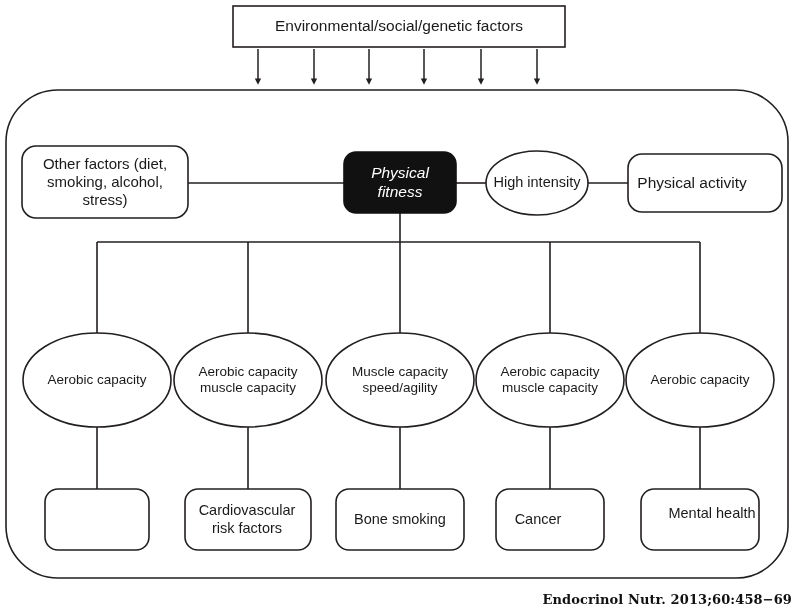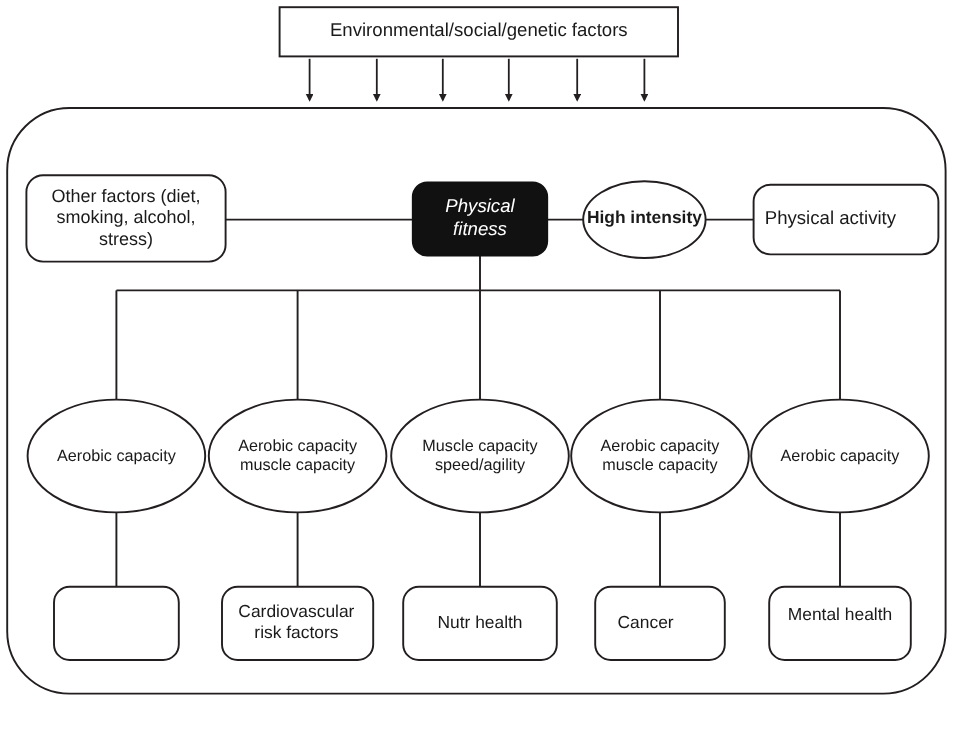--- a/index.html
+++ b/index.html
@@ -133,33 +133,34 @@
 
   <div class="node-text t-top" style="left:233px; top:6px; width:332px; height:41px;">Environmental/social/genetic factors</div>
 
   <div class="node-text t-other" style="left:22px; top:146px; width:166px; height:72px;">Other factors (diet,
 smoking, alcohol,
 stress)</div>
 
   <div class="node-text t-fitness" style="left:344px; top:152px; width:112px; height:61px;">Physical
 fitness</div>
 
-  <div class="node-text t-highint" style="left:486px; top:151px; width:102px; height:64px;font-weight:bold;">High intensity</div>
+  <div class="node-text t-highint" style="left:486px; top:151px; width:102px; height:64px;">High intensity</div>
 
   <div class="node-text t-pa" style="left:628px; top:154px; width:128px; height:58px;">Physical activity</div>
 
   <div class="node-text t-ellipse" style="left:23px; top:333px; width:148px; height:94px;">Aerobic capacity</div>
   <div class="node-text t-ellipse" style="left:174px; top:333px; width:148px; height:94px;">Aerobic capacity
 muscle capacity</div>
   <div class="node-text t-ellipse" style="left:326px; top:333px; width:148px; height:94px;">Muscle capacity
 speed/agility</div>
   <div class="node-text t-ellipse" style="left:476px; top:333px; width:148px; height:94px;">Aerobic capacity
 muscle capacity</div>
   <div class="node-text t-ellipse" style="left:626px; top:333px; width:148px; height:94px;">Aerobic capacity</div>
 
   <div class="node-text t-outcome" style="left:193px; top:489px; width:108px; height:61px;">Cardiovascular
 risk factors</div>
-  <div class="node-text t-outcome" style="left:336px; top:489px; width:128px; height:61px;">Nutr health</div>
+  <div class="node-text t-outcome" style="left:336px; top:489px; width:128px; height:61px;">Bone smoking</div>
   <div class="node-text t-outcome" style="left:496px; top:489px; width:84px; height:61px;">Cancer</div>
-  <div class="node-text t-outcome" style="left:641px; top:489px; width:118px; height:50px;">Mental health</div>
+  <div class="node-text t-outcome" style="left:641px; top:489px; width:118px; height:50px;padding-left:12px;">Mental health</div>
 
+  <div class="citation">Endocrinol Nutr. 2013;60:458−69</div>
 
 </div>
 
 </body></html>

